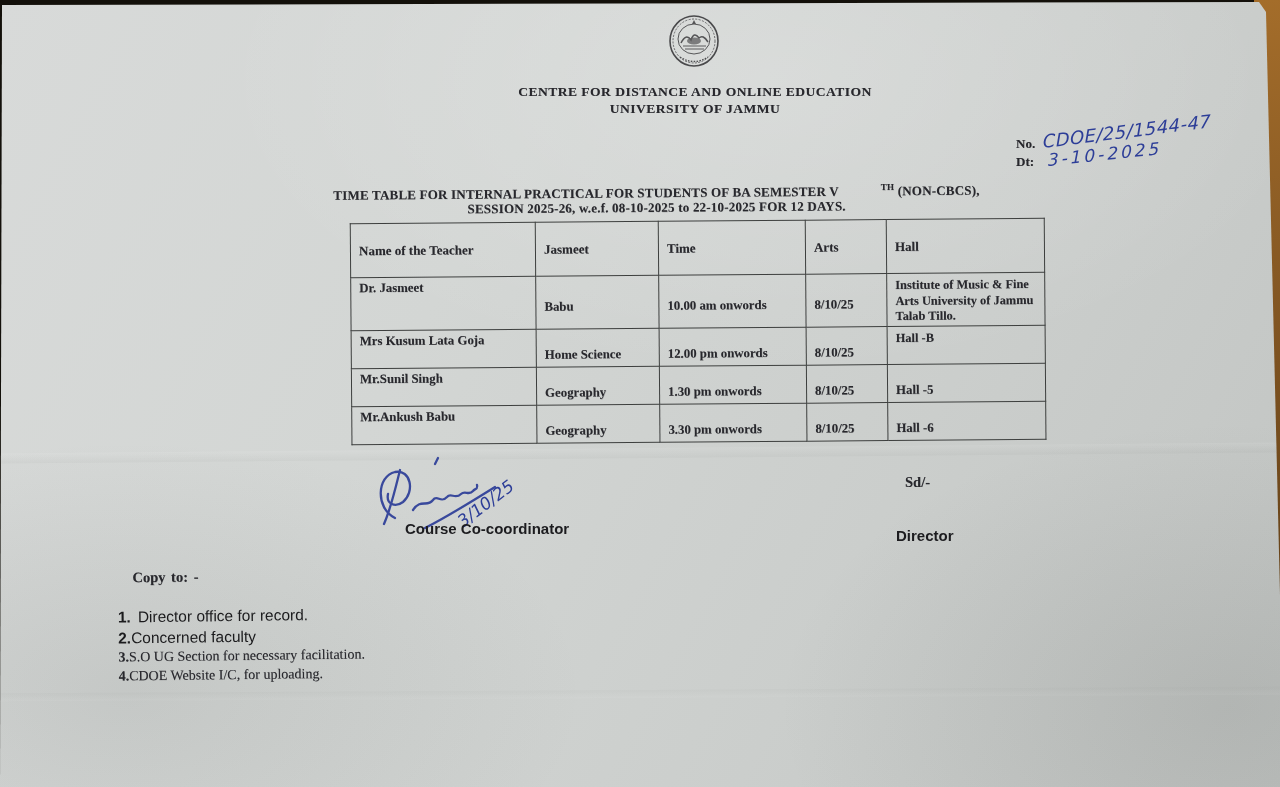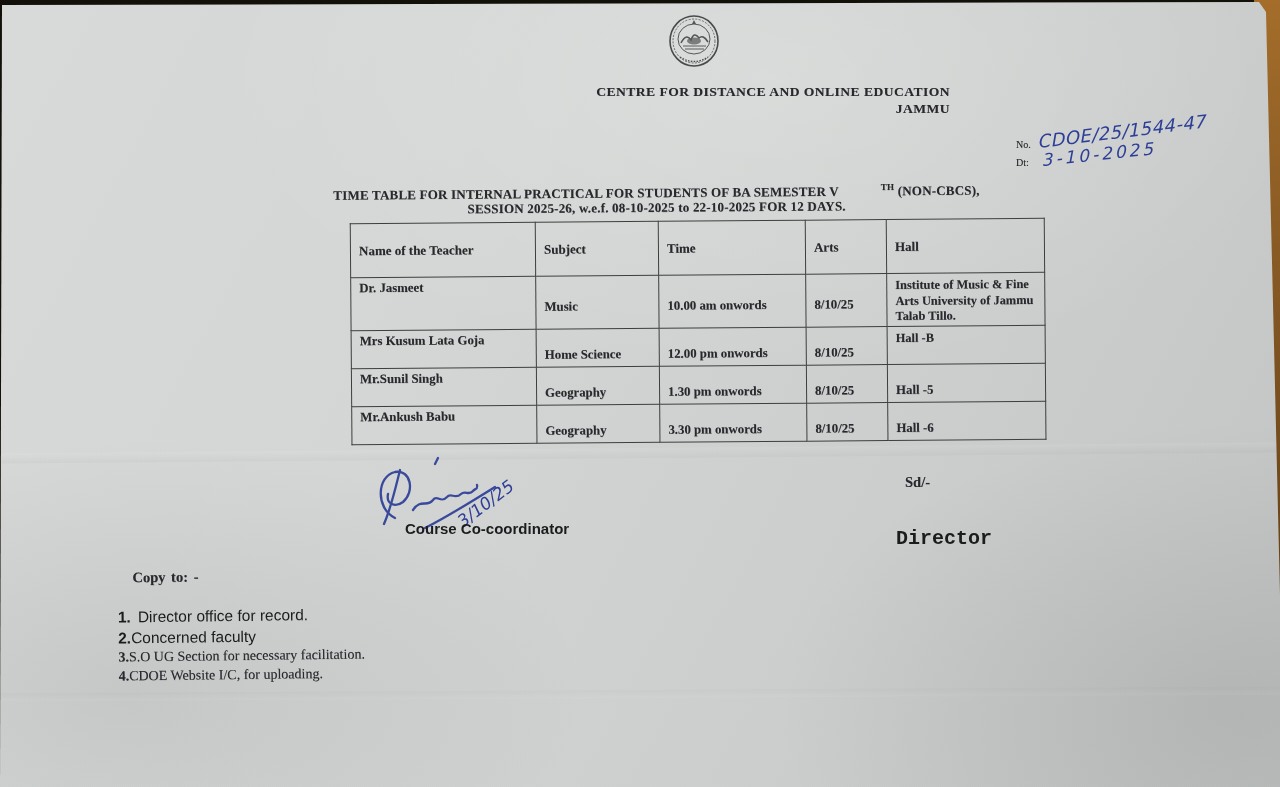--- a/index.html
+++ b/index.html
@@ -28,27 +28,27 @@
     background:linear-gradient(180deg, rgba(120,124,120,0.10), rgba(255,255,255,0.10));
     transform:rotate(-0.3deg); opacity:.45; }
 
   .ink { color:#28282d; text-shadow:0.3px 0.3px 0.5px rgba(40,40,45,0.35); }
   .hw  { color:#2d3e98; font-family:"DejaVu Sans", sans-serif; font-style:italic; }
 
   
   .seal { position:absolute; left:668px; top:13px; width:52px; height:58px; }
 
   
-  .org { position:absolute; left:440px; top:83px; width:510px; text-align:right;
+  .org { position:absolute; left:440px; top:83px; width:510px; text-align:center;
          font-weight:bold; font-size:13.5px; line-height:17px; letter-spacing:0.5px; }
 
   
   .ref { position:absolute; left:1016px; top:131px; width:250px; }
   .ref-row { white-space:nowrap; height:19px; }
-  .ref-label { font-weight:normal; font-size:10px; }
+  .ref-label { font-weight:bold; font-size:13px; }
   .ref-val1 { display:inline-block; font-size:18px; letter-spacing:0.5px;
               transform:rotate(-7deg) skewX(-6deg); transform-origin:left bottom; margin-left:4px; }
   .ref-val2 { display:inline-block; font-size:17px; letter-spacing:3px;
               transform:rotate(-6deg) skewX(-6deg); transform-origin:left bottom; margin-left:10px; }
 
   .main { position:absolute; left:0; top:0; width:1280px; transform:rotate(-0.45deg); }
 
   .doc-title { position:absolute; left:300px; top:182px; width:710px; text-align:center;
                font-weight:bold; font-size:13px; line-height:15px; letter-spacing:0.2px; }
   .doc-title sup { font-size:9px;padding-left:42px; }
@@ -65,21 +65,21 @@
   tr.r1 td.low { padding-bottom:14px; }
   td.hall-top { vertical-align:top; padding-top:4px; line-height:15.5px; font-size:12.4px; }
   td.hall-low { vertical-align:bottom; padding-bottom:4px; }
 
   
   .sig-svg { position:absolute; left:365px; top:450px; }
   .role-left  { position:absolute; left:357px; top:520px;
                 font-family:"Liberation Sans", sans-serif; font-weight:bold; font-size:15px; color:#1c1c1f;margin-left:48px; }
   .sd         { position:absolute; left:905px; top:474px; font-weight:bold; font-size:14.5px;text-align:right; }
   .role-right { position:absolute; left:896px; top:527px;
-                font-family:Liberation Mono, monospace; font-weight:bold; font-size:20px; color:#1c1c1f; }
+                font-family:Liberation Sans, sans-serif; font-weight:bold; font-size:15px; color:#1c1c1f; }
 
   
   .copy { position:absolute; left:118px; top:568px; transform:rotate(-0.7deg); }
   .copy-label { font-weight:bold; font-size:14.5px; word-spacing:2px; padding-left:15px; }
   .copy ul { list-style:none; margin-top:20px; }
   .copy li { white-space:nowrap; }
   .li-sans { font-family:"Liberation Sans", sans-serif; font-size:15.5px; color:#1b1b1d; line-height:21px; }
   .li-serif { font-size:14px; line-height:18.5px; }
   .copy .num { font-weight:bold; }
   .li1 .txt { margin-left:7px; }
@@ -100,21 +100,21 @@
       <ellipse cx="26" cy="26" rx="16" ry="15" fill="none" stroke="#565658" stroke-width="1"></ellipse>
       <path d="M13,30 Q18,20 23,27 Q26,18 31,25 Q35,21 40,29" fill="none" stroke="#545456" stroke-width="1.5"></path>
       <ellipse cx="26" cy="28" rx="7" ry="3.4" fill="#5c5c5e" opacity="0.75"></ellipse>
       <path d="M15,33 H38 M17,36 H36" stroke="#5a5a5c" stroke-width="1"></path>
       <path d="M26,7 l2,4 h-4 z" fill="#545456"></path>
       <path d="M12,44 Q26,53 40,44" fill="none" stroke="#4e4e50" stroke-width="1.3" stroke-dasharray="1.6,1.3"></path>
     </svg>
 
     <div class="org ink">
       <div>CENTRE FOR  DISTANCE AND ONLINE EDUCATION</div>
-      <div>JAMMU</div>
+      <div>UNIVERSITY OF JAMMU</div>
     </div>
 
     <div class="ref">
       <div class="ref-row">
         <span class="ref-label ink">No.</span>
         <span class="ref-val1 hw">CDOE/25/1544-47</span>
       </div>
       <div class="ref-row">
         <span class="ref-label ink">Dt:</span>
         <span class="ref-val2 hw">3-10-2025</span>
@@ -132,28 +132,28 @@
         <colgroup>
           <col style="width:185px">
             <col style="width:123px">
             <col style="width:147px">
             <col style="width:81px">
             <col style="width:158px">
         </colgroup>
         <tbody>
             <tr class="rh">
           <td>Name of the Teacher</td>
-          <td>Subject</td>
+          <td>Jasmeet</td>
           <td>Time</td>
           <td>Arts</td>
           <td>Hall</td>
         </tr>
         <tr class="r1">
           <td class="name">Dr. Jasmeet</td>
-          <td class="low">Music</td>
+          <td class="low">Babu</td>
           <td class="low">10.00 am onwords</td>
           <td class="low">8/10/25</td>
           <td class="hall-top">Institute of Music &amp; Fine Arts University of Jammu Talab Tillo.</td>
         </tr>
         <tr class="r2">
           <td class="name">Mrs Kusum Lata Goja</td>
           <td class="low">Home Science</td>
           <td class="low">12.00 pm onwords</td>
           <td class="low">8/10/25</td>
           <td class="hall-top">Hall -B</td>

